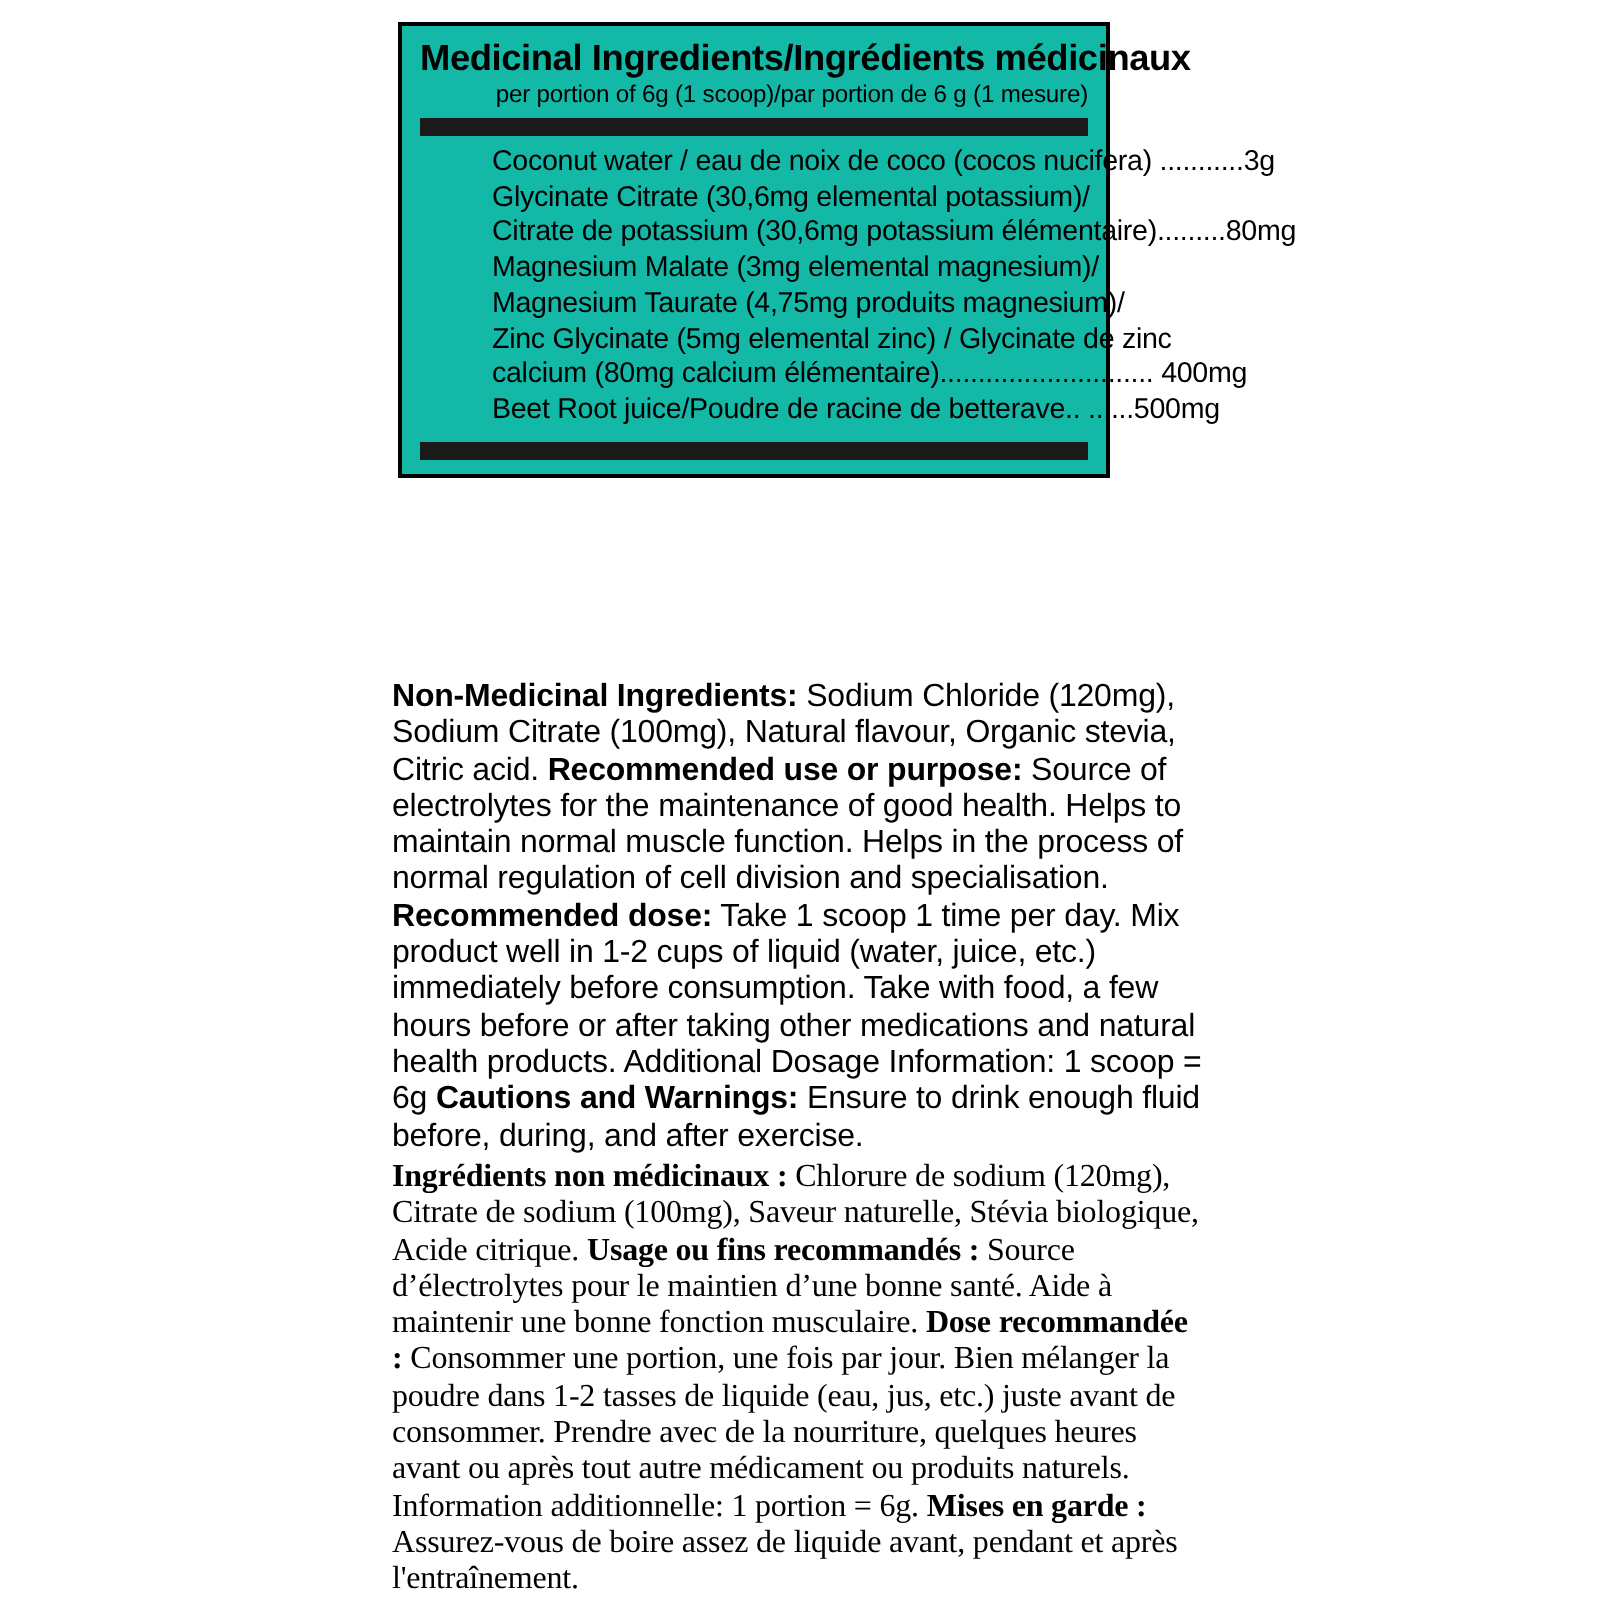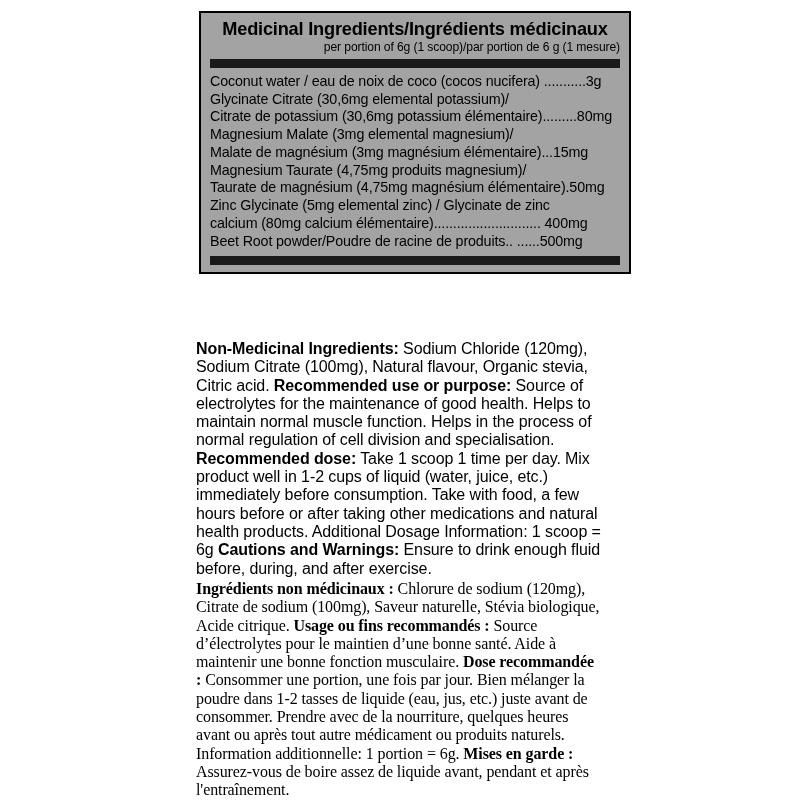--- a/index.html
+++ b/index.html
@@ -22,24 +22,24 @@
     height: 800px;
     overflow: hidden;
     background: #ffffff;
   }
 
   
   .panel {
     position: absolute;
     left: 199px;
     top: 11px;
-    width: 432px;
+    width: 356px;
     box-sizing: border-box;
     border: 2px solid #000000;
-    background: #a3a3a3;
+    background: #14b8a6;
     padding: 6px 9px 7px 9px;
   }
 
   .panel-title {
     font-size: 18.2px;
     font-weight: bold;
     text-align: center;
     line-height: 1.12;
     letter-spacing: -0.2px;
     white-space: nowrap;
@@ -68,20 +68,21 @@
     margin: 0;
     padding: 0;
     list-style: none;
   }
 
   .ing-line {
     font-size: 14.3px;
     line-height: 17.75px;
     white-space: nowrap;
     letter-spacing: -0.15px;
+    margin-left: 36px;
   }
 
   
   .body-block {
     position: absolute;
     left: 196px;
     width: 406px;
     font-size: 16px;
     line-height: 18.3px;
     letter-spacing: -0.1px;
@@ -107,26 +108,24 @@
 
     <div class="panel-subtitle">per portion of 6g (1 scoop)/par portion de 6 g (1 mesure)</div>
 
     <div class="rule-thick"></div>
 
     <ul class="ing-list">
       <li class="ing-line">Coconut water / eau de noix de coco (cocos nucifera) ...........3g</li>
       <li class="ing-line">Glycinate Citrate (30,6mg elemental potassium)/</li>
       <li class="ing-line">Citrate de potassium (30,6mg potassium élémentaire).........80mg</li>
       <li class="ing-line">Magnesium Malate (3mg elemental magnesium)/</li>
-      <li class="ing-line">Malate de magnésium (3mg magnésium élémentaire)...15mg</li>
       <li class="ing-line">Magnesium Taurate (4,75mg produits magnesium)/</li>
-      <li class="ing-line">Taurate de magnésium (4,75mg magnésium élémentaire).50mg</li>
       <li class="ing-line">Zinc Glycinate (5mg elemental zinc) / Glycinate de zinc</li>
       <li class="ing-line">calcium (80mg calcium élémentaire)............................ 400mg</li>
-      <li class="ing-line">Beet Root powder/Poudre de racine de produits.. ......500mg</li>
+      <li class="ing-line">Beet Root juice/Poudre de racine de betterave.. ......500mg</li>
     </ul>
 
     <div class="rule-thick bottom"></div>
   </section>
 
   <div class="body-block" id="block-en">
     <b class="seg">Non-Medicinal Ingredients:</b><span class="seg"> Sodium Chloride (120mg), Sodium Citrate (100mg), Natural flavour, Organic stevia, Citric acid. </span><b class="seg">Recommended use or purpose:</b><span class="seg"> Source of electrolytes for the maintenance of good health. Helps to maintain normal muscle function. Helps in the process of normal regulation of cell division and specialisation. </span><b class="seg">Recommended dose:</b><span class="seg"> Take 1 scoop 1 time per day. Mix product well in 1-2 cups of liquid (water, juice, etc.) immediately before consumption. Take with food, a few hours before or after taking other medications and natural health products. Additional Dosage Information: 1 scoop = 6g </span><b class="seg">Cautions and Warnings:</b><span class="seg"> Ensure to drink enough fluid before, during, and after exercise.</span>
   </div>
 
   <div class="body-block" id="block-fr">

